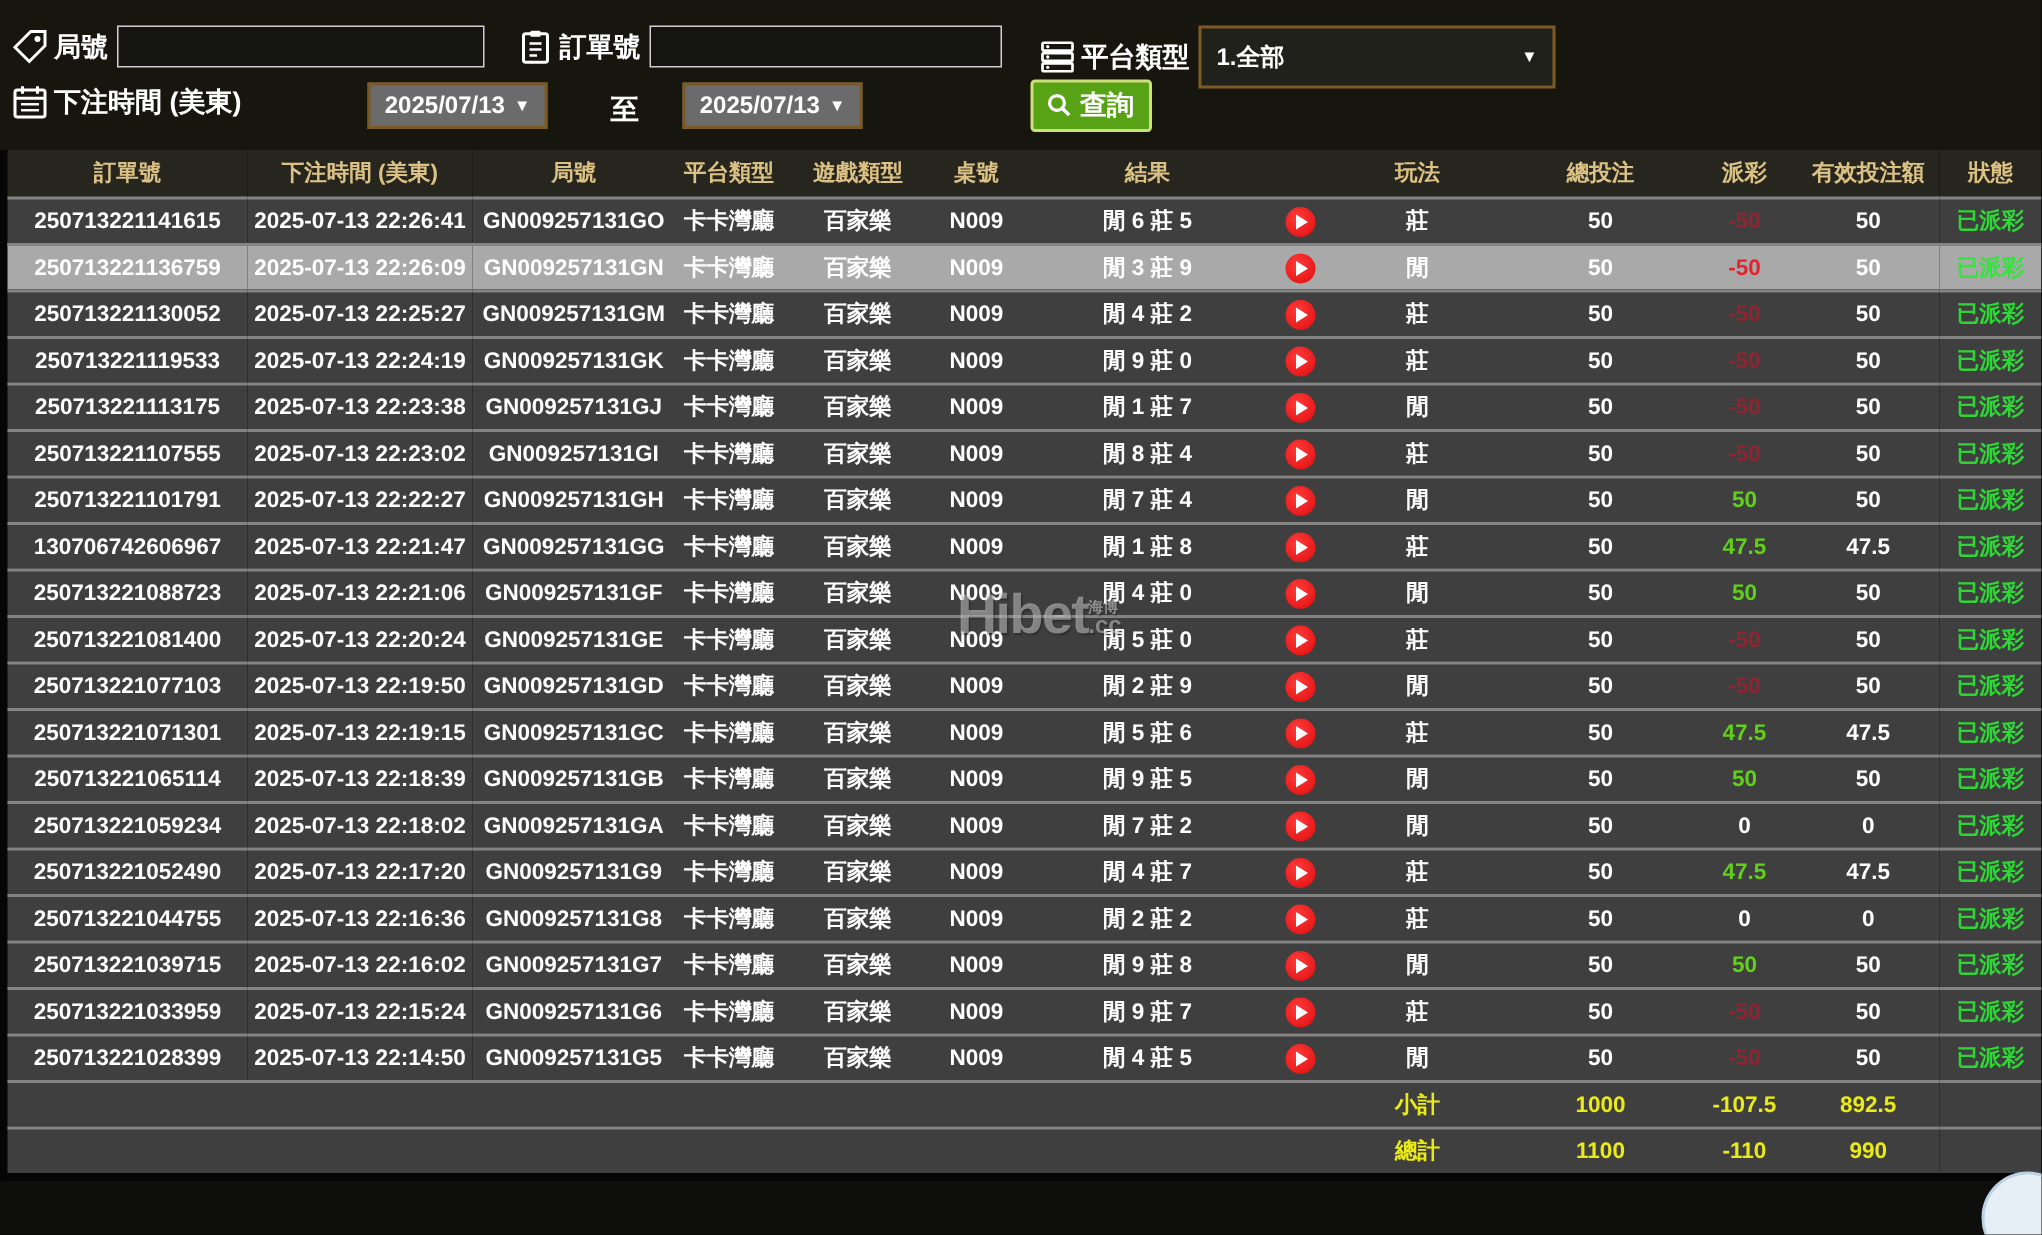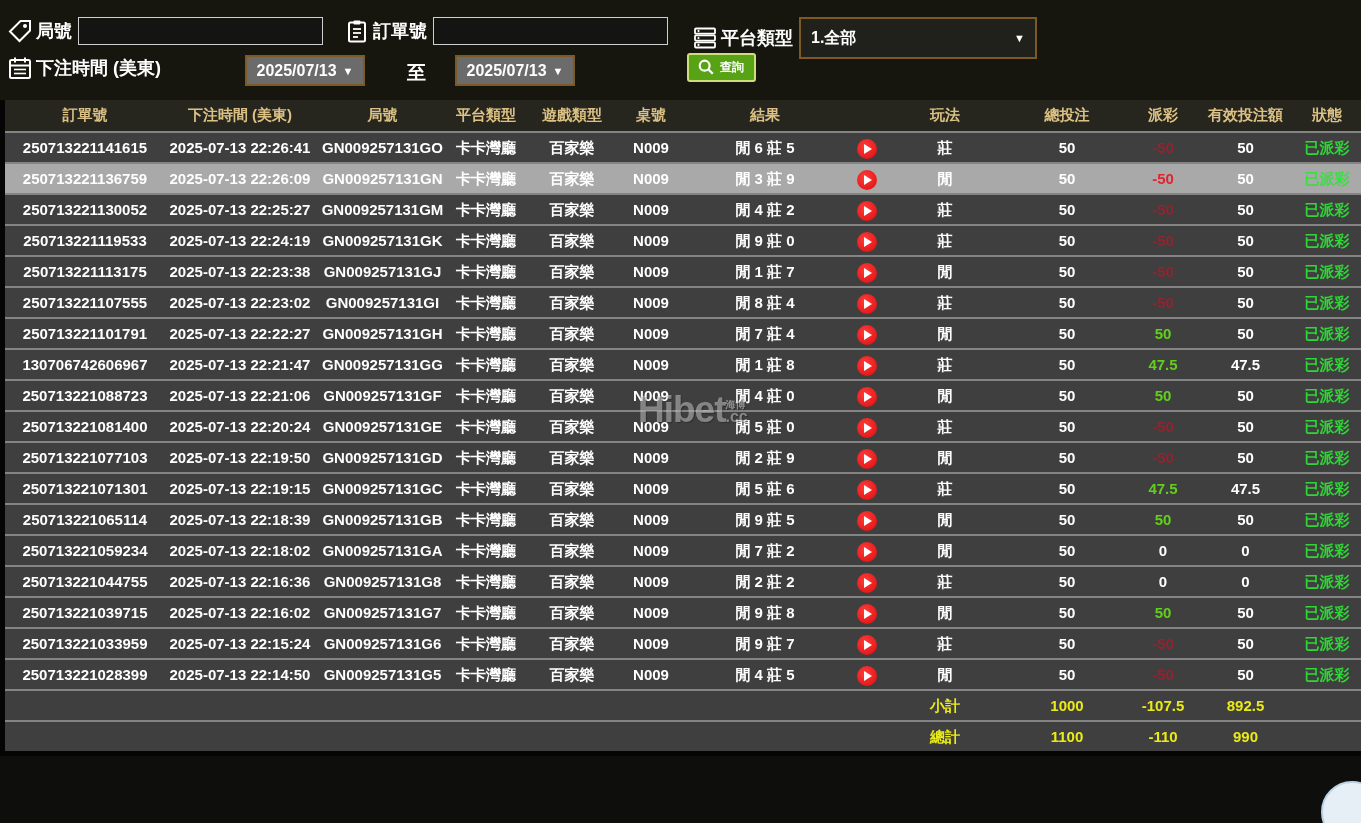--- a/index.html
+++ b/index.html
@@ -29,21 +29,21 @@
   .select-box .caret { font-size:11px; color:#fff; margin-left:10px; }
   .date-box {
     display:inline-flex; align-items:center; justify-content:center;
     width:120px; height:31px; background:#6b6b6b; border:2px solid #7d5a23;
     color:#fff; font-size:16px; font-weight:bold; cursor:pointer; gap:6px;
   }
   .date-box .caret { font-size:11px; }
   .query-btn {
     display:inline-flex; align-items:center; gap:5px;
     background:#57a315; border:2px solid #cede7d; border-radius:3px;
-    color:#fff; font-size:12px; font-weight:bold; padding:3px 10px 4px 8px;
+    color:#fff; font-size:18px; font-weight:bold; padding:3px 10px 4px 8px;
     cursor:pointer; font-family:"Liberation Sans", sans-serif;
   }
 
   
   .table-wrap {
     position:absolute; top:100px; left:0; width:1361px;
     border-left:5px solid #050505; border-bottom:5px solid #050505;
     background:#050505;
   }
   table { width:1356px; border-collapse:separate; border-spacing:0; table-layout:fixed; }
@@ -467,20 +467,39 @@
               <span class="play-tri"></span>
             </span>
     </td>
     <td>閒</td>
     <td>50</td>
     <td class="zero">0</td>
     <td>0</td>
     <td class="status">已派彩</td>
   </tr>
         <tr>
+    <td>250713221052490</td>
+    <td>2025-07-13 22:17:20</td>
+    <td>GN009257131G9</td>
+    <td>卡卡灣廳</td>
+    <td>百家樂</td>
+    <td>N009</td>
+    <td>閒 4 莊 7</td>
+    <td>
+      <span class="play-btn">
+              <span class="play-tri"></span>
+            </span>
+    </td>
+    <td>莊</td>
+    <td>50</td>
+    <td class="pos">47.5</td>
+    <td>47.5</td>
+    <td class="status">已派彩</td>
+  </tr>
+        <tr>
     <td>250713221044755</td>
     <td>2025-07-13 22:16:36</td>
     <td>GN009257131G8</td>
     <td>卡卡灣廳</td>
     <td>百家樂</td>
     <td>N009</td>
     <td>閒 2 莊 2</td>
     <td>
       <span class="play-btn">
               <span class="play-tri"></span>

